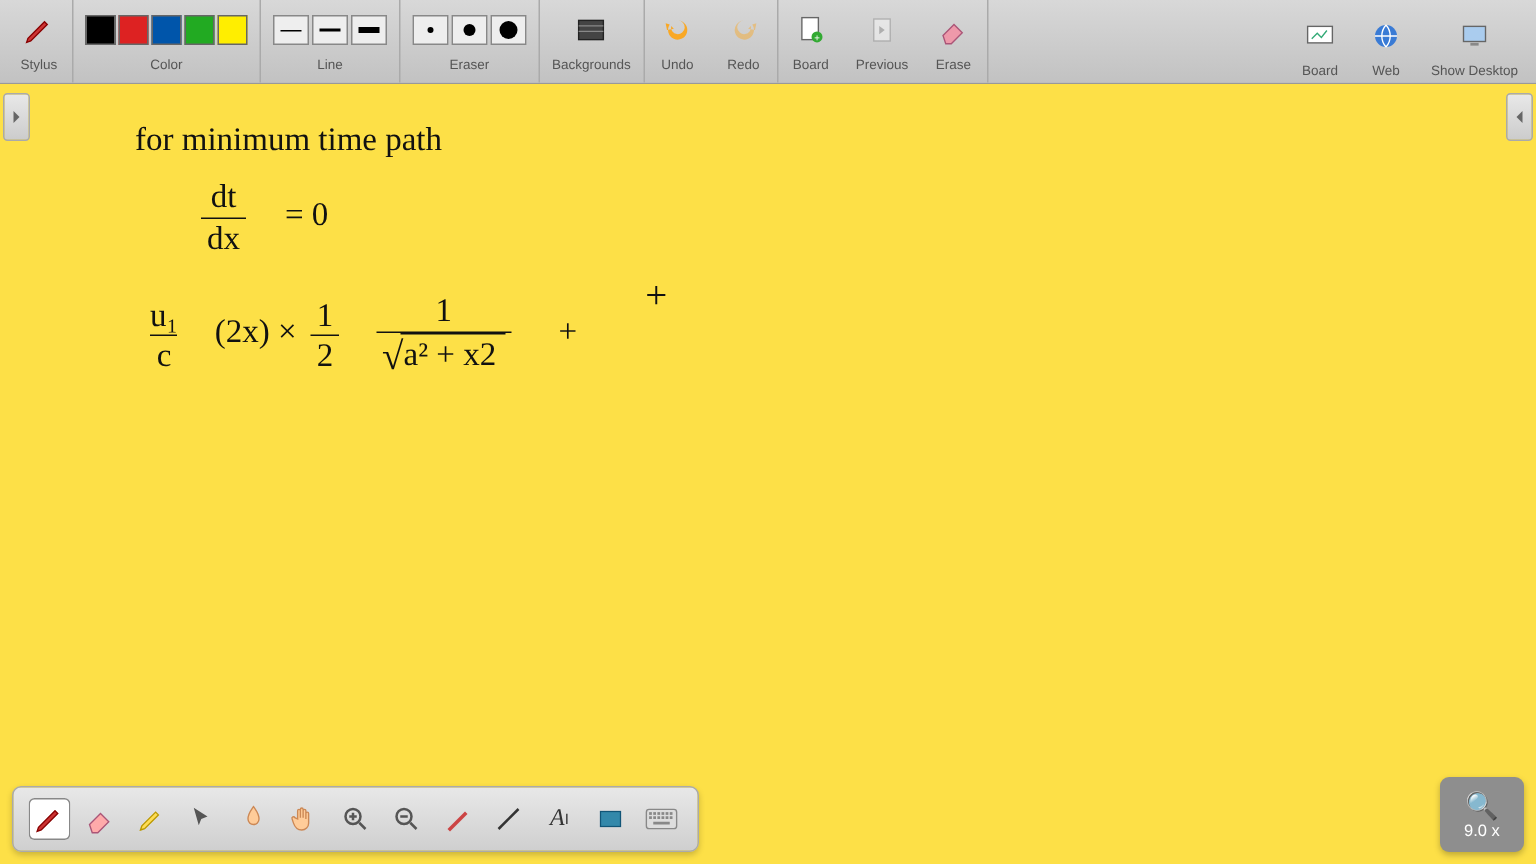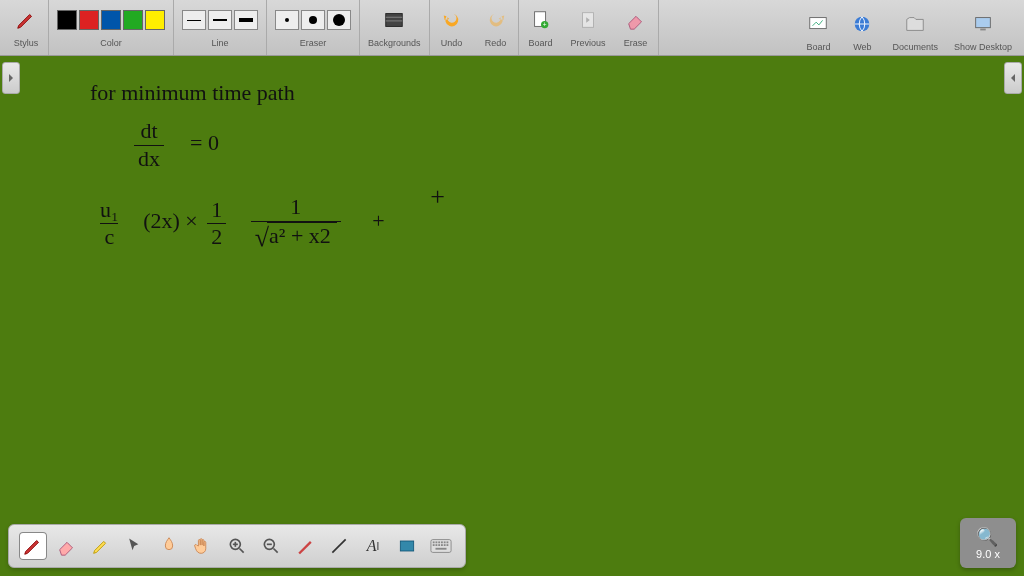--- a/index.html
+++ b/index.html
@@ -29,21 +29,21 @@
   .swatch.black { background:#000; } .swatch.red { background:#d22; }
   .swatch.blue { background:#05a; } .swatch.green { background:#2a2; }
   .swatch.yellow { background:#fe0; }
   .line-sample { width: 24px; height: 20px; border:1px solid #888; background:#eee; display:flex; align-items:center; justify-content:center; cursor:pointer; }
   .line-sample span { background:#000; width: 14px; }
   .dot-sample { width: 24px; height: 20px; border:1px solid #888; background:#eee; display:flex; align-items:center; justify-content:center; cursor:pointer; }
   .dot-sample span { background:#000; border-radius:50%; }
   .icon-btn { width: 28px; height: 28px; display:flex; align-items:center; justify-content:center; cursor:pointer; border-radius:3px; }
   .icon-btn svg { width: 22px; height: 22px; }
   .right-tools { margin-left: auto; display:flex; }
-  .canvas-area { position: relative; width: 100%; height: calc(100% - 56px); background: #4d7c0f; }
+  .canvas-area { position: relative; width: 100%; height: calc(100% - 56px); background: #fde047; }
   .side-tab { position:absolute; top: 6px; width: 18px; height: 32px; background: linear-gradient(#e8e8e8,#ccc); border:1px solid #aaa; border-radius:3px; display:flex; align-items:center; justify-content:center; cursor:pointer; }
   .side-tab.left { left: 2px; }
   .side-tab.right { right: 2px; }
   .bottom-toolbar {
     position:absolute; left:8px; bottom:8px; height:44px;
     background: linear-gradient(#e8e8e8,#cfcfcf);
     border:1px solid #aaa; border-radius:6px;
     display:flex; align-items:center; gap:6px; padding: 0 10px;
     box-shadow: 0 2px 4px rgba(0,0,0,0.2);
   }
@@ -213,30 +213,20 @@
     <div class="tool-group">
       <div class="tool-row">
           <div class="icon-btn">
         <svg viewBox="0 0 24 24">
               <circle cx="12" cy="12" r="8" fill="#3a7bd5"></circle>
               <path d="M4 12h16M12 4a12 12 0 0 1 0 16M12 4a12 12 0 0 0 0 16" stroke="#fff" fill="none"></path>
             </svg>
       </div>
         </div>
       <div class="tool-label">Web</div>
-    </div>
-    <div class="tool-group">
-      <div class="tool-row">
-          <div class="icon-btn">
-        <svg viewBox="0 0 24 24">
-              <path d="M3 7l3-2h5l2 2h8v12H3z" fill="#ddd" stroke="#888"></path>
-            </svg>
-      </div>
-        </div>
-      <div class="tool-label">Documents</div>
     </div>
     <div class="tool-group">
       <div class="tool-row">
           <div class="icon-btn">
         <svg viewBox="0 0 24 24">
               <rect x="4" y="5" width="16" height="11" fill="#ace" stroke="#666"></rect>
               <rect x="9" y="17" width="6" height="2" fill="#888"></rect>
             </svg>
       </div>
         </div>

